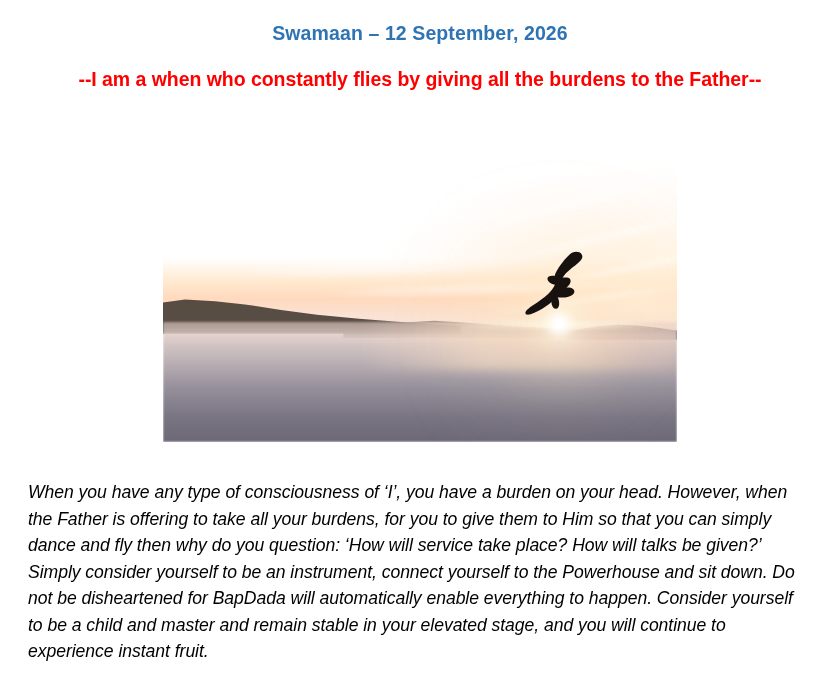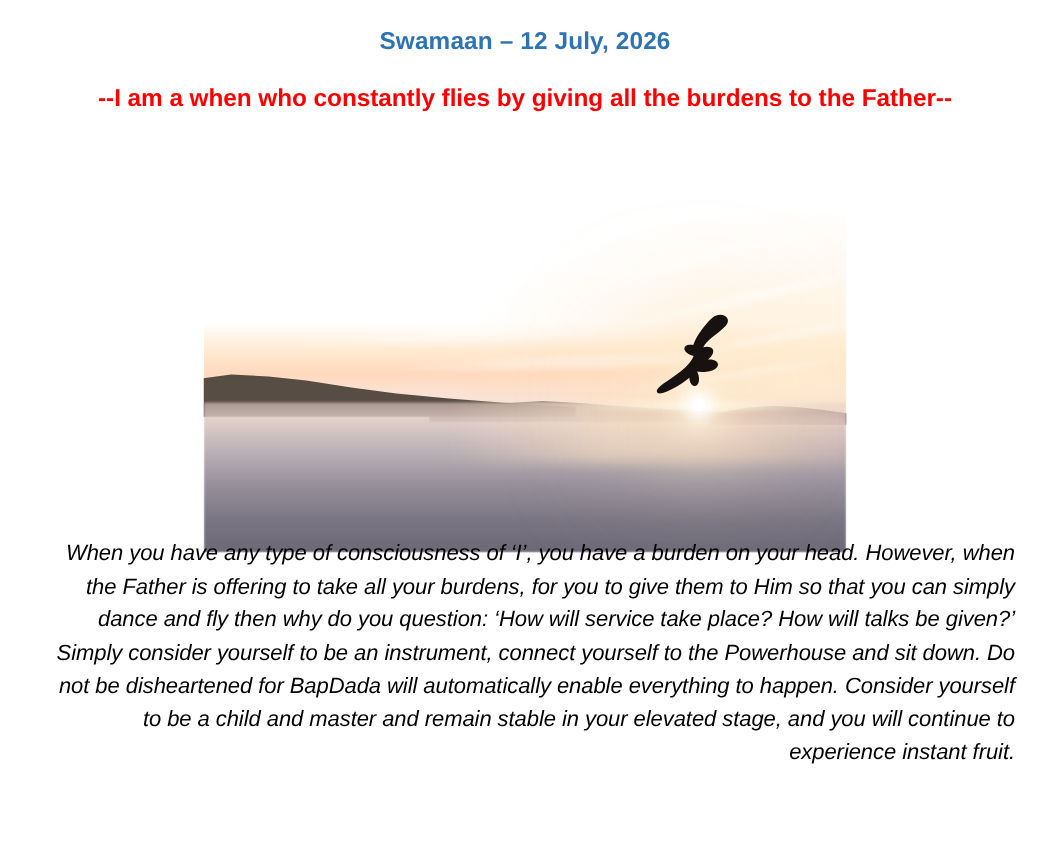--- a/index.html
+++ b/index.html
@@ -213,36 +213,36 @@
     top: 112px;
     width: 62px;
     height: 74px;
   }
   .bird svg { display: block; width: 100%; height: 100%; }
 
   
   .body-text {
     position: absolute;
     left: 28px;
-    top: 429px;
+    top: 479px;
     width: 784px;
-    text-align: right;
+    text-align: left;
     font-style: italic;
     font-size: 17.6px;
     line-height: 26.5px;
     color: #000000;
     letter-spacing: -0.05px;
   }
 </style>
 </head>
 <body>
 
 <div class="page">
 
-  <div class="doc-title">Swamaan – 12 July, 2026</div>
+  <div class="doc-title">Swamaan – 12 September, 2026</div>
 
   <div class="doc-subtitle">--I am a when who constantly flies by giving all the burdens to the Father--</div>
 
   <div class="photo-wrap">
     <div class="photo">
 
       <div class="sun-band"></div>
       <div class="glow-wash"></div>
 
       <div class="cirrus" style="left:-10px; top:14px; width:300px; height:9px; transform:rotate(-6deg);"></div>

